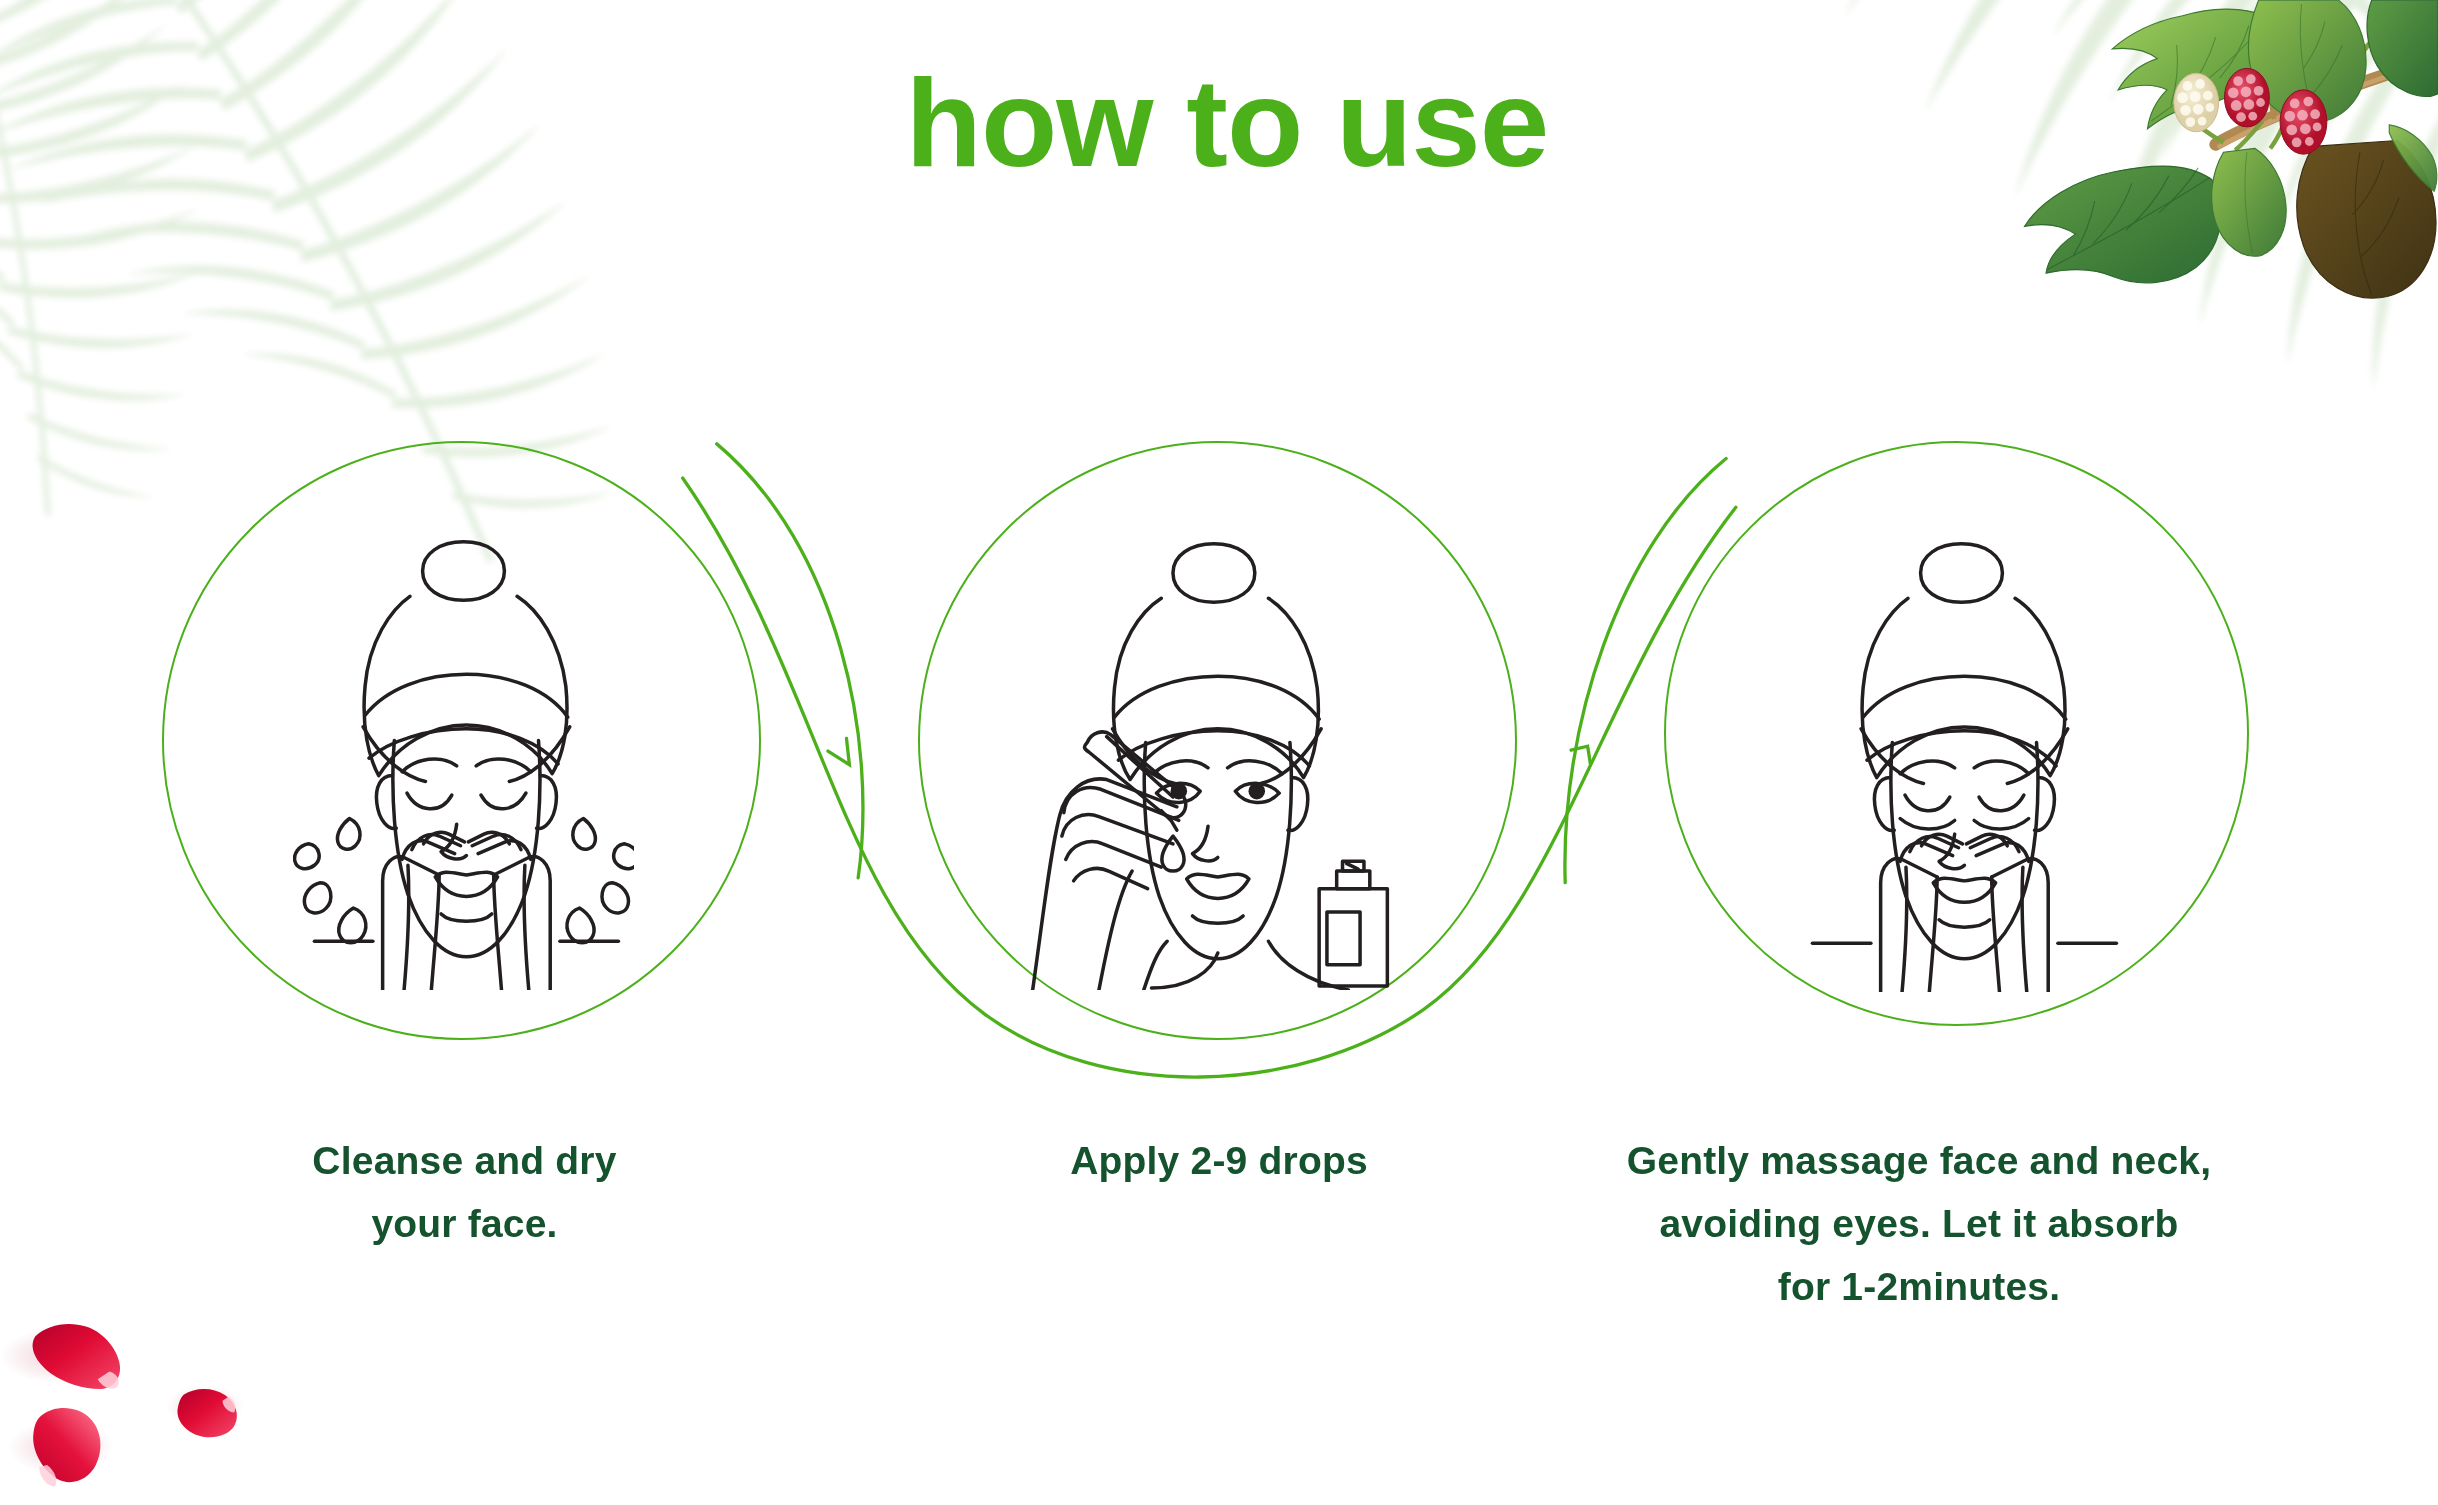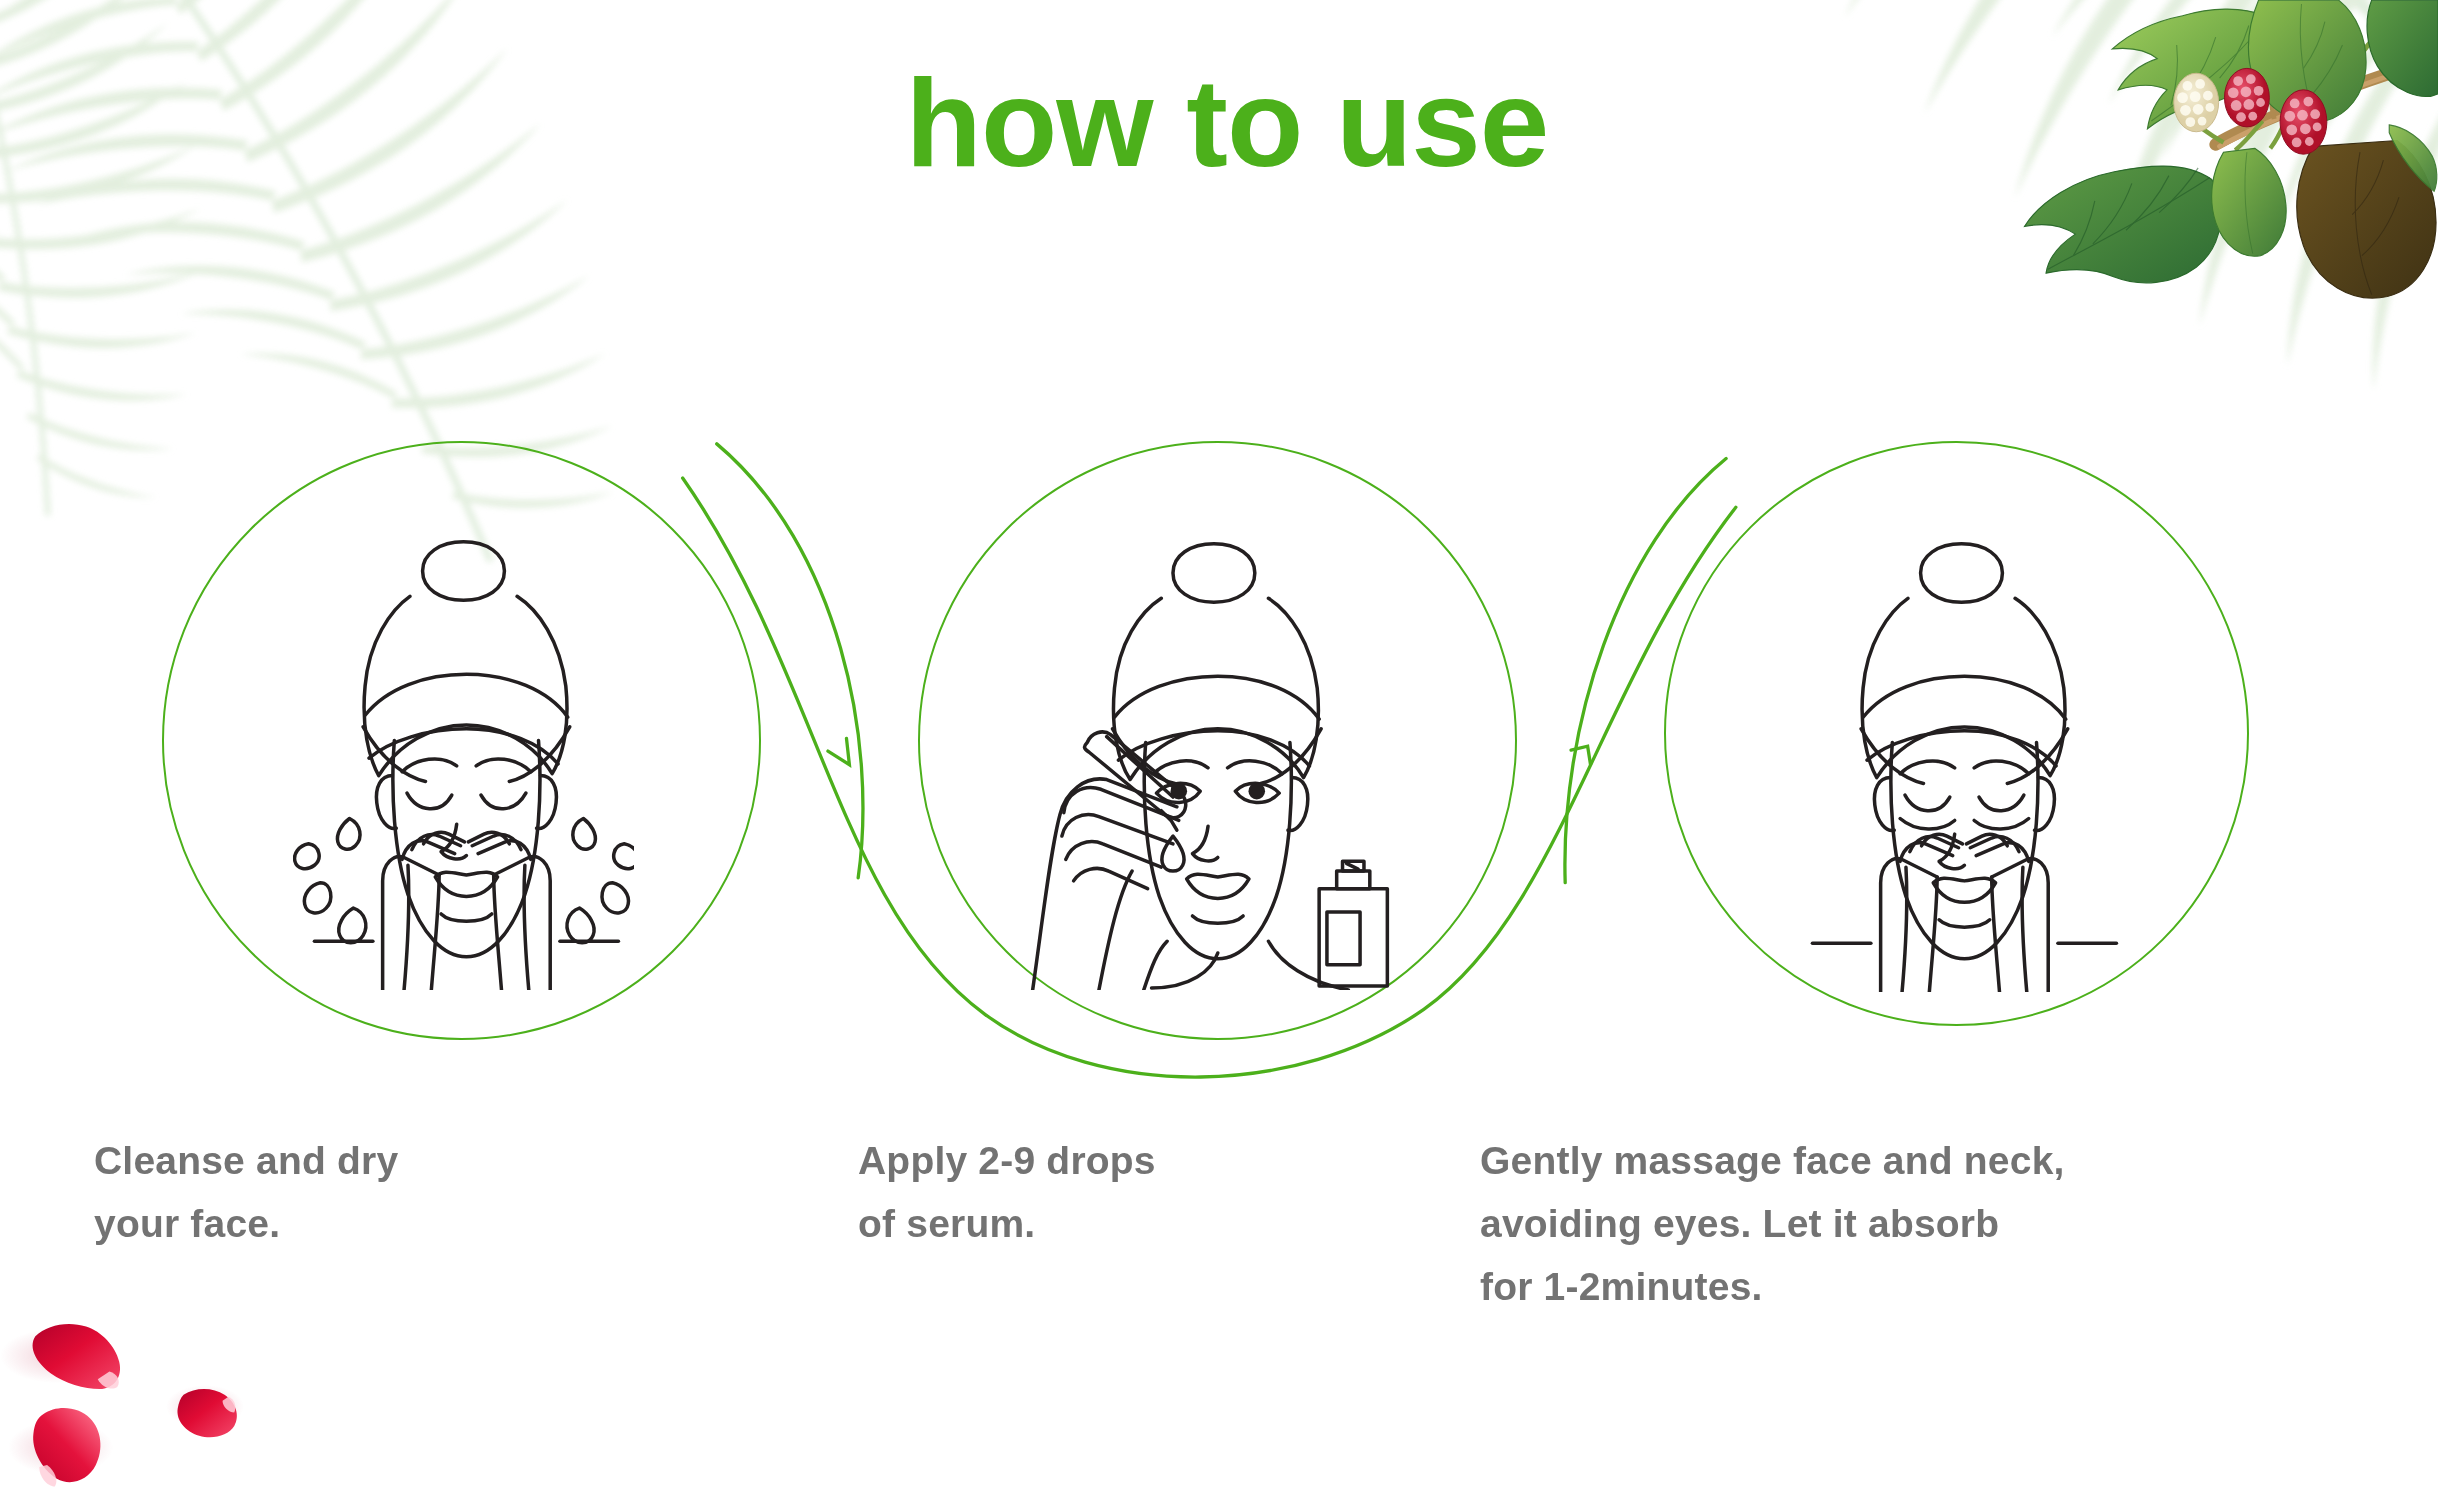--- a/index.html
+++ b/index.html
@@ -38,21 +38,22 @@
     position:absolute;
     border-radius:50%;
     border:2.9px solid #4CB01B;
     box-sizing:border-box;
   }
   .illus{position:absolute;}
 
   
   .caption{
     position:absolute;
-    color:#737373;
+    text-align:center;
+    color:#14532d;
     font-size:39px;
     font-weight:700;
     line-height:1.62;
     letter-spacing:0.2px;
   }
   .caption .ln{display:block;}
 
   
   .petals{position:absolute;left:0;bottom:0;width:410px;height:195px;}
 </style>
@@ -312,21 +313,20 @@
           <path d="M340,348 L374,348 L374,366 L340,366 Z"></path>
           <path d="M346,338 L368,338 L368,348 L346,348 Z"></path>
           <path d="M350,340 L362,346"></path>
           <path d="M330,390 L364,390 L364,444 L330,444 Z"></path>
         </g>
       </g>
     </svg>
 
     <div class="caption" style="left:858px;top:1129px;width:722px;">
       <span class="ln">Apply 2-9 drops</span>
-      <span class="ln">of serum.</span>
     </div>
   </div>
 
   <div class="step" style="left:0;top:0;">
     <div class="circle-ring" style="left:1664px;top:441px;width:585px;height:585px;"></div>
 
     <svg class="illus" style="left:1791px;top:534px;" width="341" height="458" viewBox="0 0 350 470" xmlns="http://www.w3.org/2000/svg">
       <g fill="none" stroke="#231f20" stroke-width="3.6" stroke-linecap="round" stroke-linejoin="round">
 
         <path d="M133,40 C133,22 151,10 175,10 C199,10 217,22 217,40 C217,58 199,70 175,70 C151,70 133,58 133,40 Z"></path>

